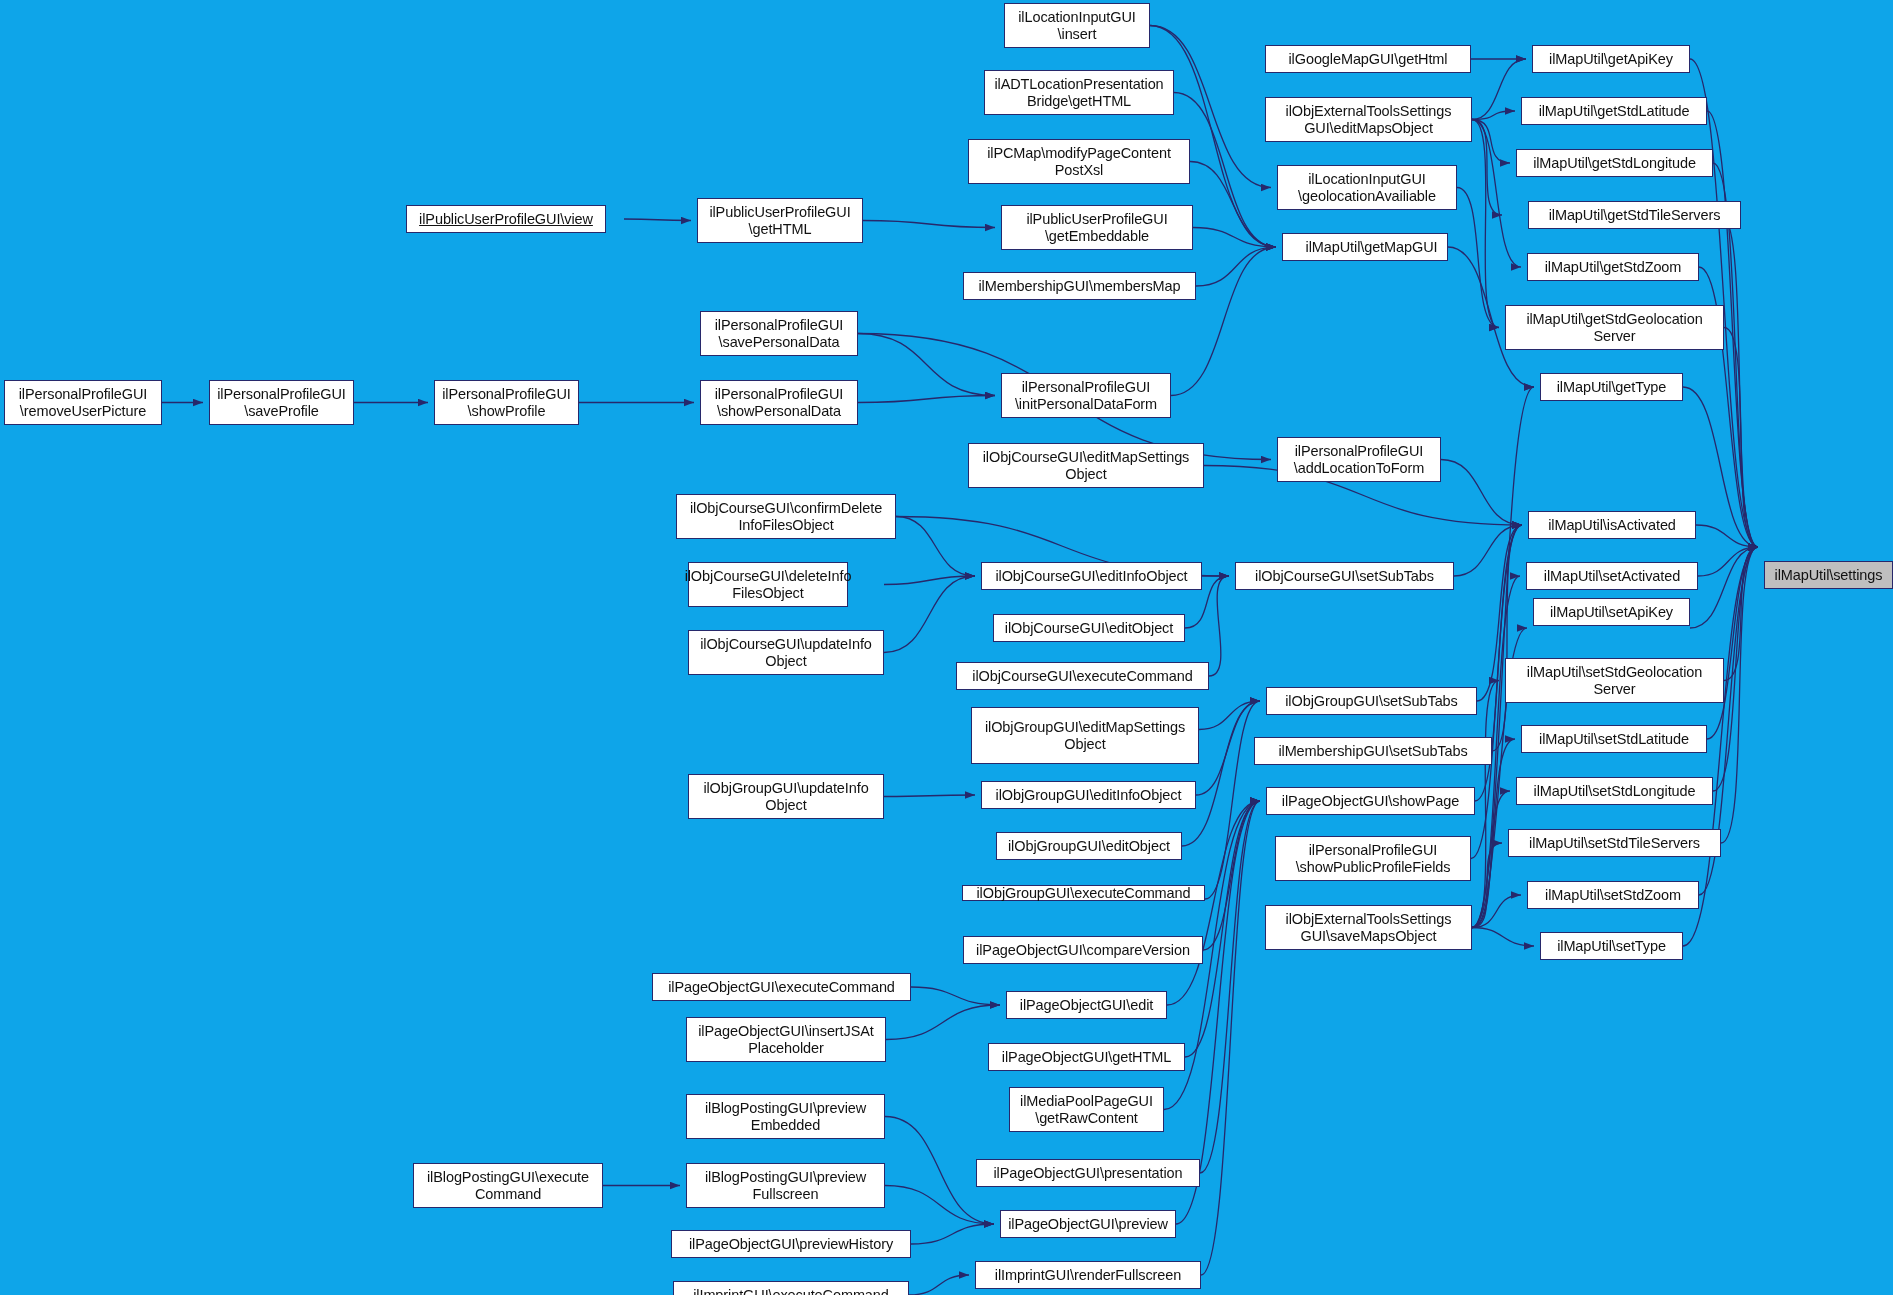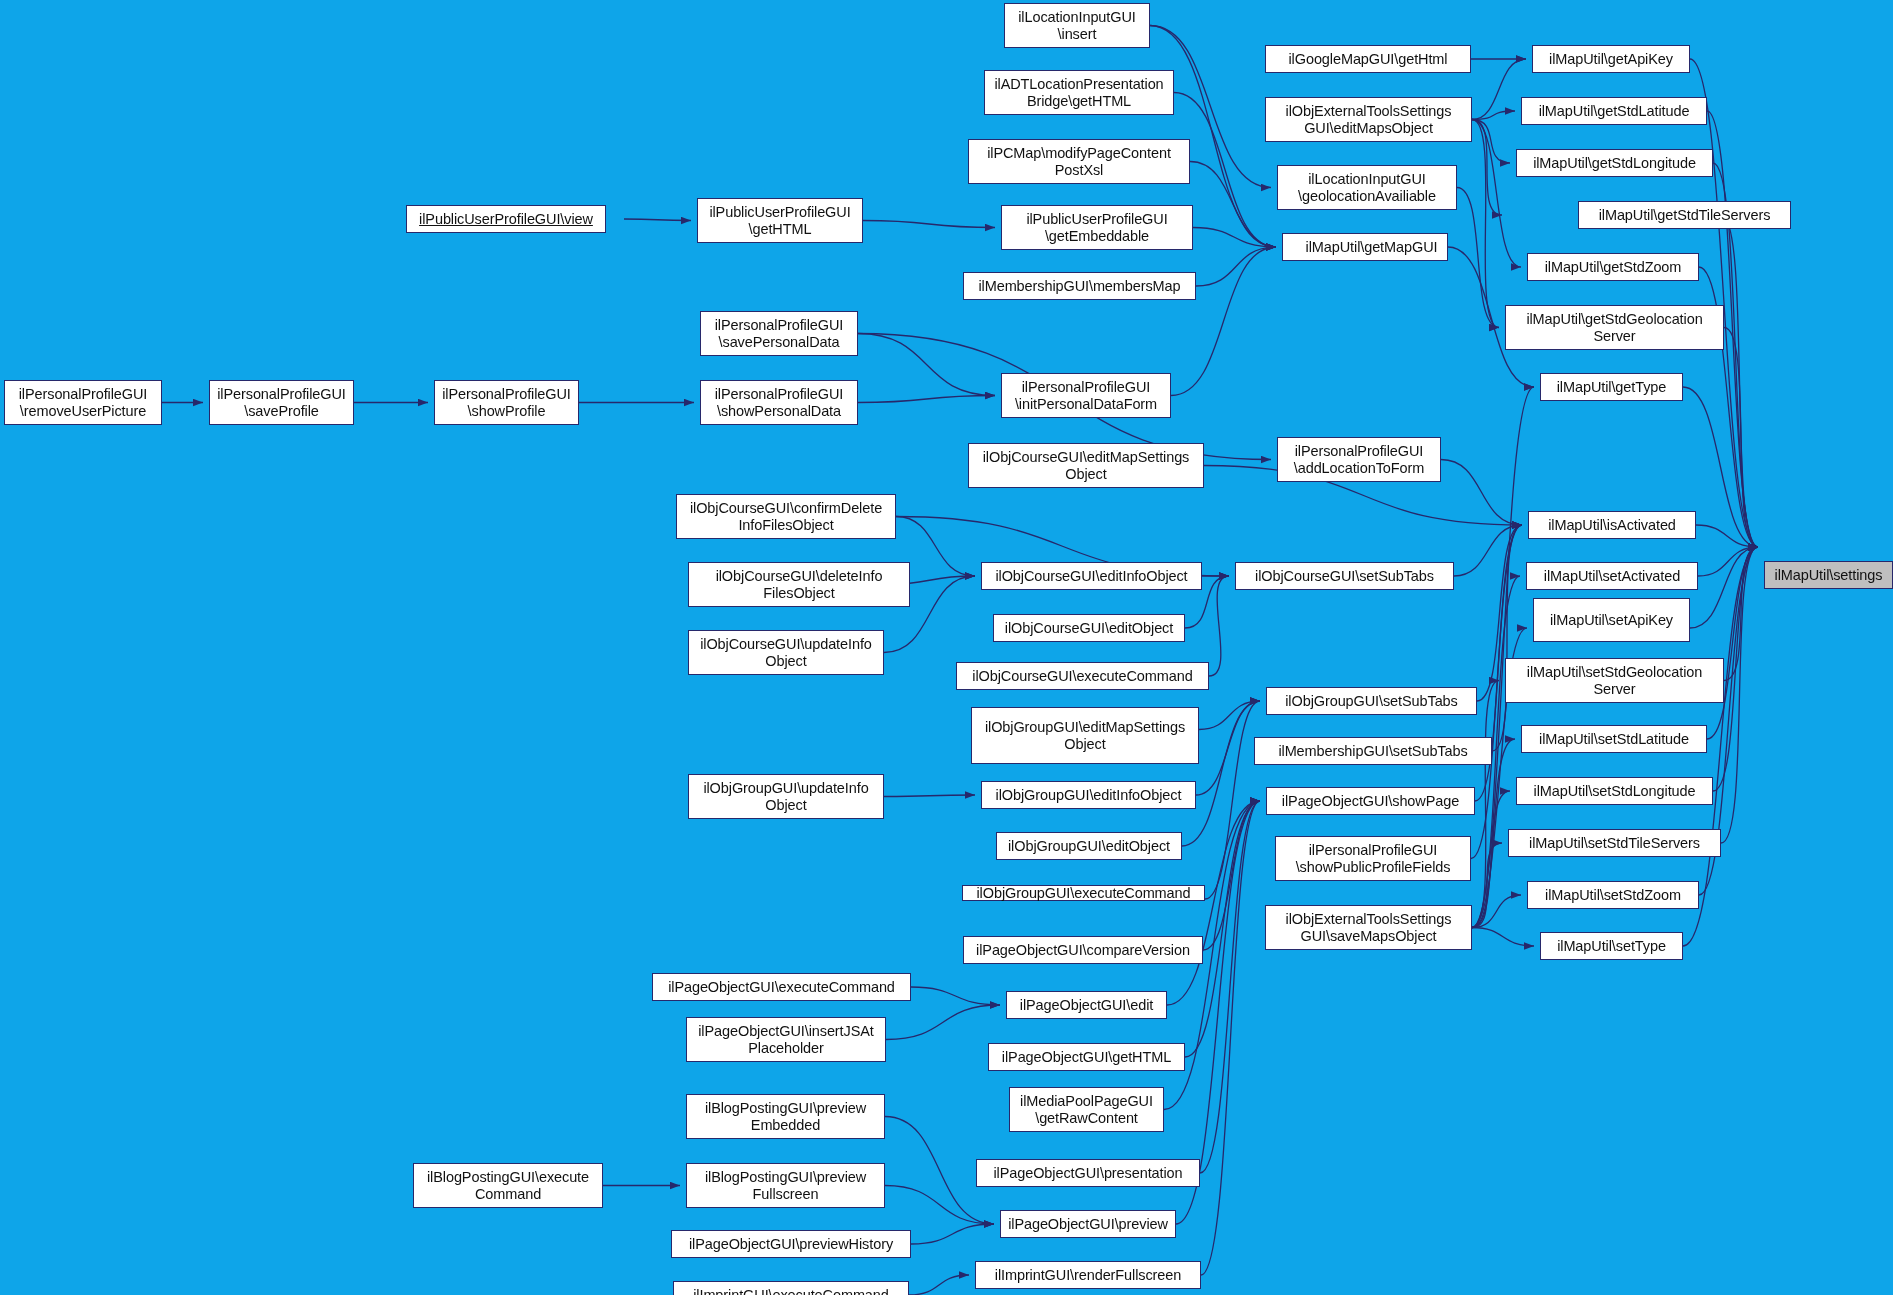--- a/index.html
+++ b/index.html
@@ -162,21 +162,21 @@
       <div class="node" style="left: 434px; top: 380px; width: 145px; height: 45px;">ilPersonalProfileGUI
 \showProfile</div>
       <div class="node" style="left: 700px; top: 380px; width: 158px; height: 45px;">ilPersonalProfileGUI
 \showPersonalData</div>
       <div class="node" style="left: 1001px; top: 373px; width: 170px; height: 45px;">ilPersonalProfileGUI
 \initPersonalDataForm</div>
       <div class="node" style="left: 968px; top: 443px; width: 236px; height: 45px;">ilObjCourseGUI\editMapSettings
 Object</div>
       <div class="node" style="left: 676px; top: 494px; width: 220px; height: 45px;">ilObjCourseGUI\confirmDelete
 InfoFilesObject</div>
-      <div class="node" style="left: 688px; top: 562px; width: 222px; height: 45px;">ilObjCourseGUI\deleteInfo
+      <div class="node" style="left: 688px; top: 562px; width: 160px; height: 45px;">ilObjCourseGUI\deleteInfo
 FilesObject</div>
       <div class="node" style="left: 688px; top: 630px; width: 196px; height: 45px;">ilObjCourseGUI\updateInfo
 Object</div>
       <div class="node" style="left: 993px; top: 614px; width: 192px; height: 28px;">ilObjCourseGUI\editObject</div>
       <div class="node" style="left: 956px; top: 662px; width: 253px; height: 28px;">ilObjCourseGUI\executeCommand</div>
       <div class="node" style="left: 971px; top: 707px; width: 228px; height: 57px;">ilObjGroupGUI\editMapSettings
 Object</div>
       <div class="node" style="left: 688px; top: 774px; width: 196px; height: 45px;">ilObjGroupGUI\updateInfo
 Object</div>
       <div class="node" style="left: 981px; top: 781px; width: 215px; height: 28px;">ilObjGroupGUI\editInfoObject</div>
@@ -213,28 +213,28 @@
       <div class="node" style="left: 1266px; top: 687px; width: 211px; height: 28px;">ilObjGroupGUI\setSubTabs</div>
       <div class="node" style="left: 1254px; top: 737px; width: 238px; height: 28px;">ilMembershipGUI\setSubTabs</div>
       <div class="node" style="left: 1266px; top: 787px; width: 209px; height: 28px;">ilPageObjectGUI\showPage</div>
       <div class="node" style="left: 1275px; top: 836px; width: 196px; height: 45px;">ilPersonalProfileGUI
 \showPublicProfileFields</div>
       <div class="node" style="left: 1265px; top: 905px; width: 207px; height: 45px;">ilObjExternalToolsSettings
 GUI\saveMapsObject</div>
       <div class="node" style="left: 1532px; top: 45px; width: 158px; height: 28px;">ilMapUtil\getApiKey</div>
       <div class="node" style="left: 1521px; top: 97px; width: 186px; height: 28px;">ilMapUtil\getStdLatitude</div>
       <div class="node" style="left: 1516px; top: 149px; width: 197px; height: 28px;">ilMapUtil\getStdLongitude</div>
-      <div class="node" style="left: 1578px; top: 201px; width: 213px; height: 28px;">ilMapUtil\getStdTileServers</div>
+      <div class="node" style="left: 1528px; top: 201px; width: 213px; height: 28px;">ilMapUtil\getStdTileServers</div>
       <div class="node" style="left: 1527px; top: 253px; width: 172px; height: 28px;">ilMapUtil\getStdZoom</div>
       <div class="node" style="left: 1505px; top: 305px; width: 219px; height: 45px;">ilMapUtil\getStdGeolocation
 Server</div>
       <div class="node" style="left: 1540px; top: 373px; width: 143px; height: 28px;">ilMapUtil\getType</div>
       <div class="node" style="left: 1528px; top: 511px; width: 168px; height: 28px;">ilMapUtil\isActivated</div>
       <div class="node" style="left: 1526px; top: 562px; width: 172px; height: 28px;">ilMapUtil\setActivated</div>
-      <div class="node" style="left: 1533px; top: 598px; width: 157px; height: 44px;">ilMapUtil\setApiKey</div>
+      <div class="node" style="left: 1533px; top: 598px; width: 157px; height: 28px;">ilMapUtil\setApiKey</div>
       <div class="node" style="left: 1505px; top: 658px; width: 219px; height: 45px;">ilMapUtil\setStdGeolocation
 Server</div>
       <div class="node" style="left: 1521px; top: 725px; width: 186px; height: 28px;">ilMapUtil\setStdLatitude</div>
       <div class="node" style="left: 1516px; top: 777px; width: 197px; height: 28px;">ilMapUtil\setStdLongitude</div>
       <div class="node" style="left: 1508px; top: 829px; width: 213px; height: 28px;">ilMapUtil\setStdTileServers</div>
       <div class="node" style="left: 1527px; top: 881px; width: 172px; height: 28px;">ilMapUtil\setStdZoom</div>
       <div class="node" style="left: 1540px; top: 932px; width: 143px; height: 28px;">ilMapUtil\setType</div>
       <div class="node highlight" style="left: 1764px; top: 533px; width: 129px; height: 28px; margin-top: 28px;">ilMapUtil\settings</div>
       <div class="node" style="left: 981px; top: 562px; width: 221px; height: 28px;">ilObjCourseGUI\editInfoObject</div>
     </div>

